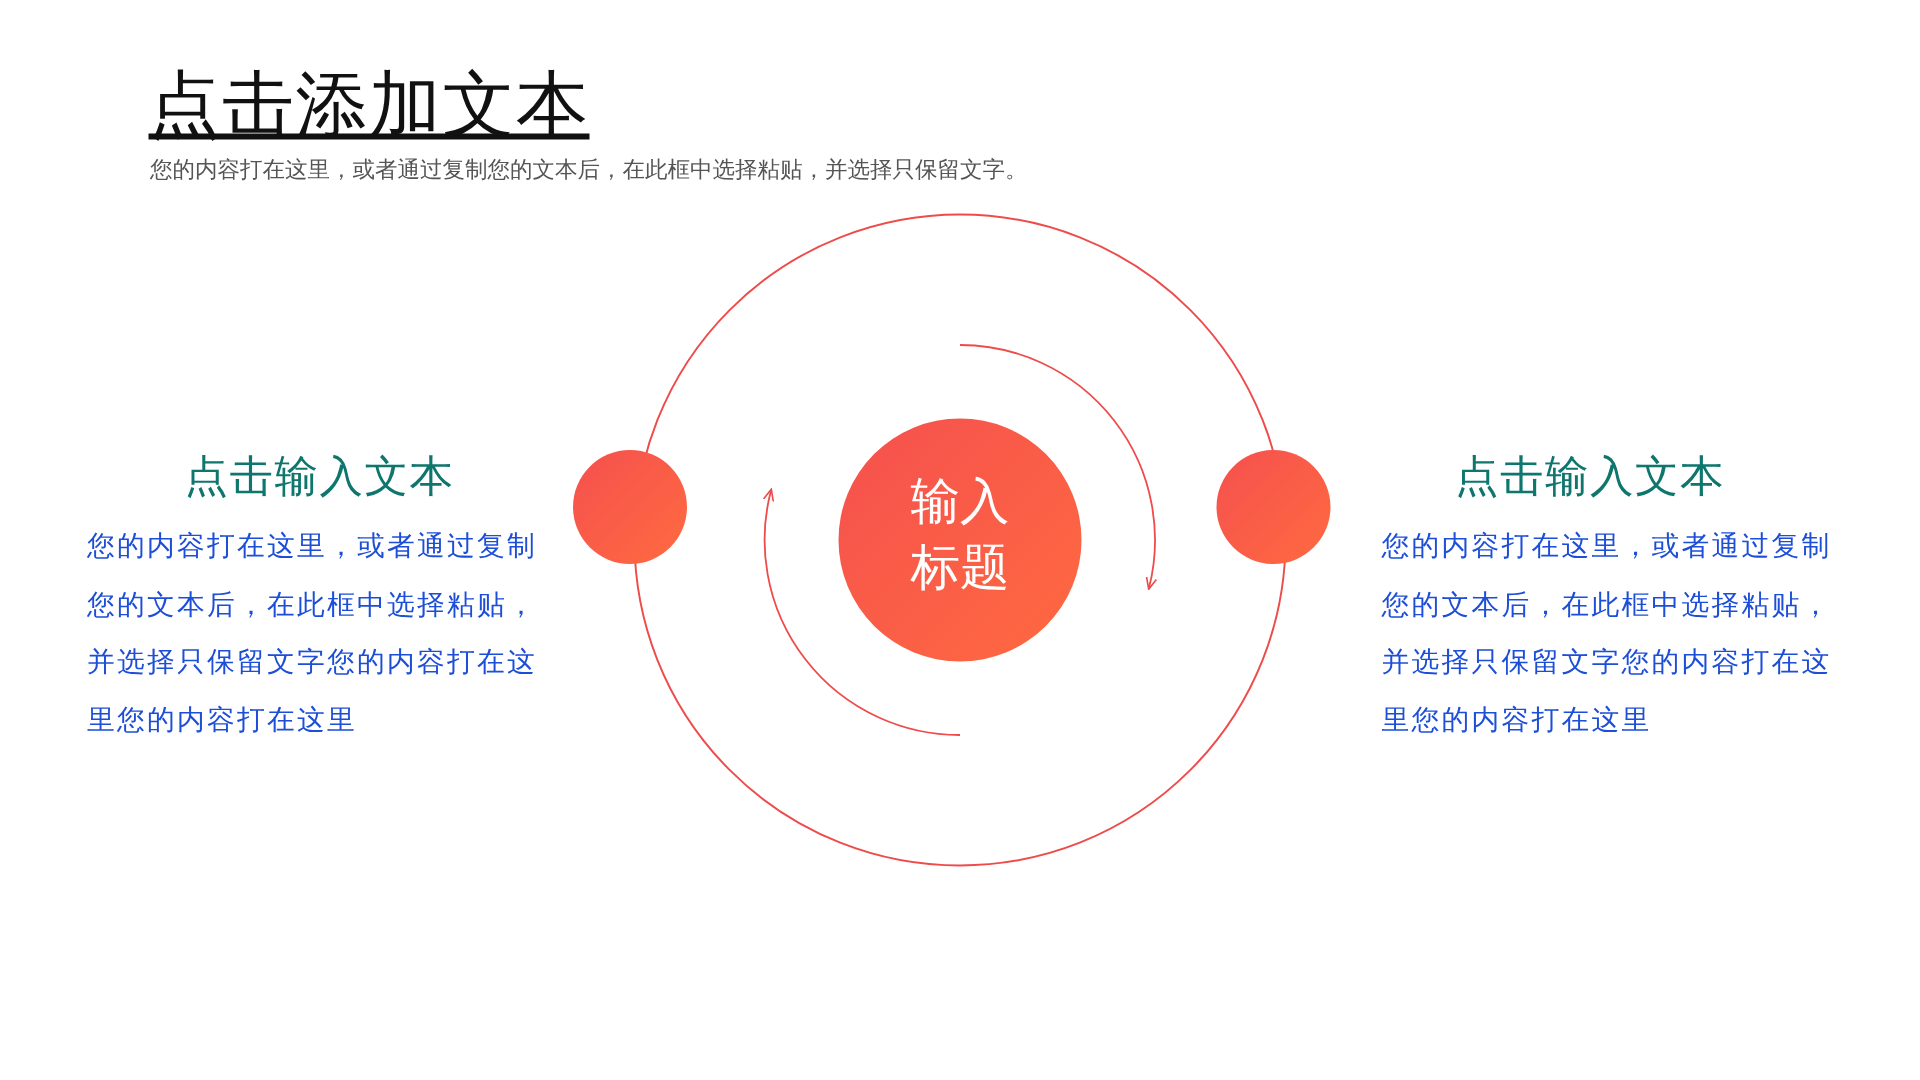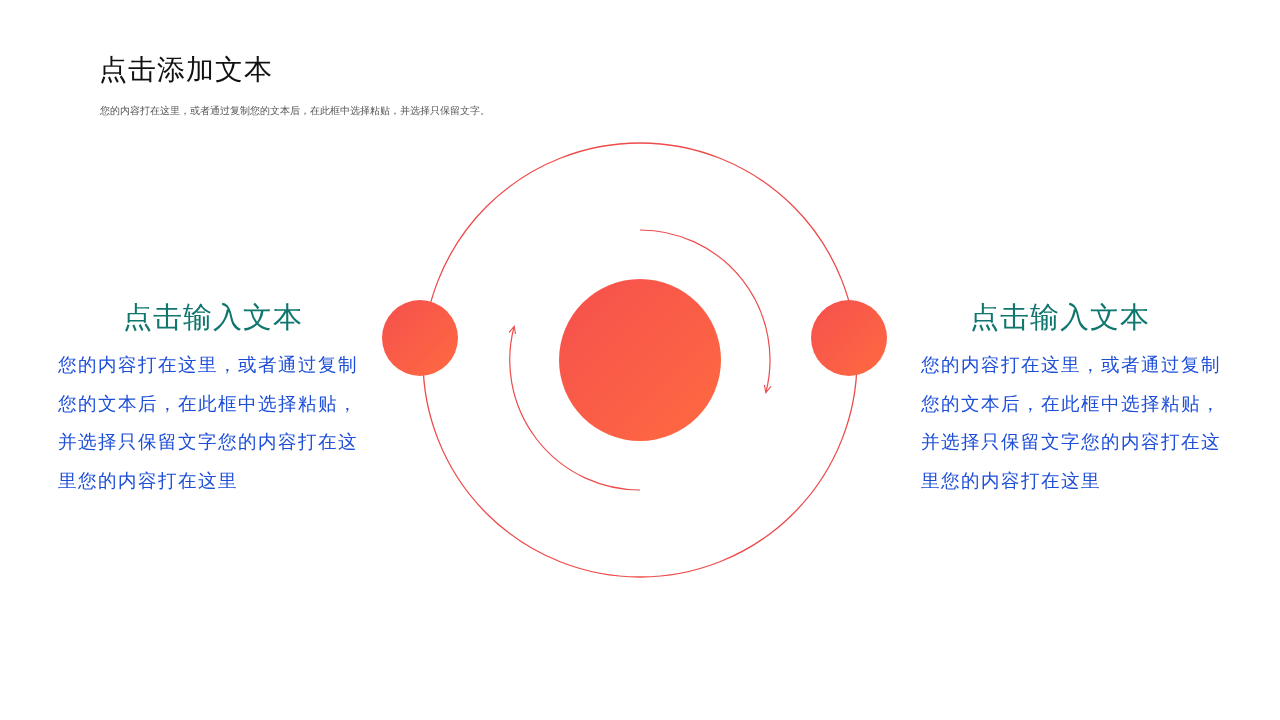--- a/index.html
+++ b/index.html
@@ -1,18 +1,18 @@
 <!DOCTYPE html>
 <html><head>
 <meta charset="utf-8">
 <style>
   html,body{margin:0;padding:0;background:#fff;}
   body{width:1280px;height:720px;position:relative;overflow:hidden;font-family:"DejaVu Serif","Liberation Serif",serif;}
-  .title{position:absolute;left:99px;top:44px;font-size:28px;color:#111;line-height:52px;letter-spacing:1px;}
-  .subtitle{position:absolute;left:100px;top:104px;font-size:10px;color:#555;font-family:Liberation Mono, monospace;}
+  .title{position:absolute;left:99px;top:44px;font-size:48px;color:#111;line-height:52px;letter-spacing:1px;text-decoration:underline;}
+  .subtitle{position:absolute;left:100px;top:104px;font-size:15px;color:#555;font-family:Liberation Mono, monospace;}
   .diagram{position:absolute;left:0;top:0;width:1280px;height:720px;}
   .side-heading{position:absolute;font-size:29px;color:#0f766e;line-height:36px;letter-spacing:1px;}
   .side-body{position:absolute;width:330px;font-size:18.5px;color:#1d4ed8;line-height:38.5px;letter-spacing:1.5px;}
   .center-label{position:absolute;left:560px;top:312px;width:160px;text-align:center;color:#fff;font-size:33px;line-height:44px;}
 </style>
 </head>
 <body>
 
 <div class="title">点击添加文本</div>
 <div class="subtitle">您的内容打在这里，或者通过复制您的文本后，在此框中选择粘贴，并选择只保留文字。</div>
@@ -29,20 +29,22 @@
   </defs>
   <circle cx="640" cy="360" r="217" fill="none" stroke="#ee4b4b" stroke-width="1.3"></circle>
   <path d="M640,230 A130,130 0 0 1 766,392" fill="none" stroke="#ee4b4b" stroke-width="1.2" marker-end="url(#arrow)"></path>
   <path d="M640,490 A130,130 0 0 1 514,327" fill="none" stroke="#ee4b4b" stroke-width="1.2" marker-end="url(#arrow)"></path>
   <circle cx="640" cy="360" r="81" fill="url(#g1)"></circle>
   <circle cx="420" cy="338" r="38" fill="url(#g1)"></circle>
   <circle cx="849" cy="338" r="38" fill="url(#g1)"></circle>
 </svg>
 
 <div class="center-label">
+  <div>输入</div>
+  <div>标题</div>
 </div>
 
 <div class="side-heading" style="left:123px;top:299px;">点击输入文本</div>
 <div class="side-body" style="left:58px;top:346px;">
   <div>您的内容打在这里，或者通过复制</div>
   <div>您的文本后，在此框中选择粘贴，</div>
   <div>并选择只保留文字您的内容打在这</div>
   <div>里您的内容打在这里</div>
 </div>
 

